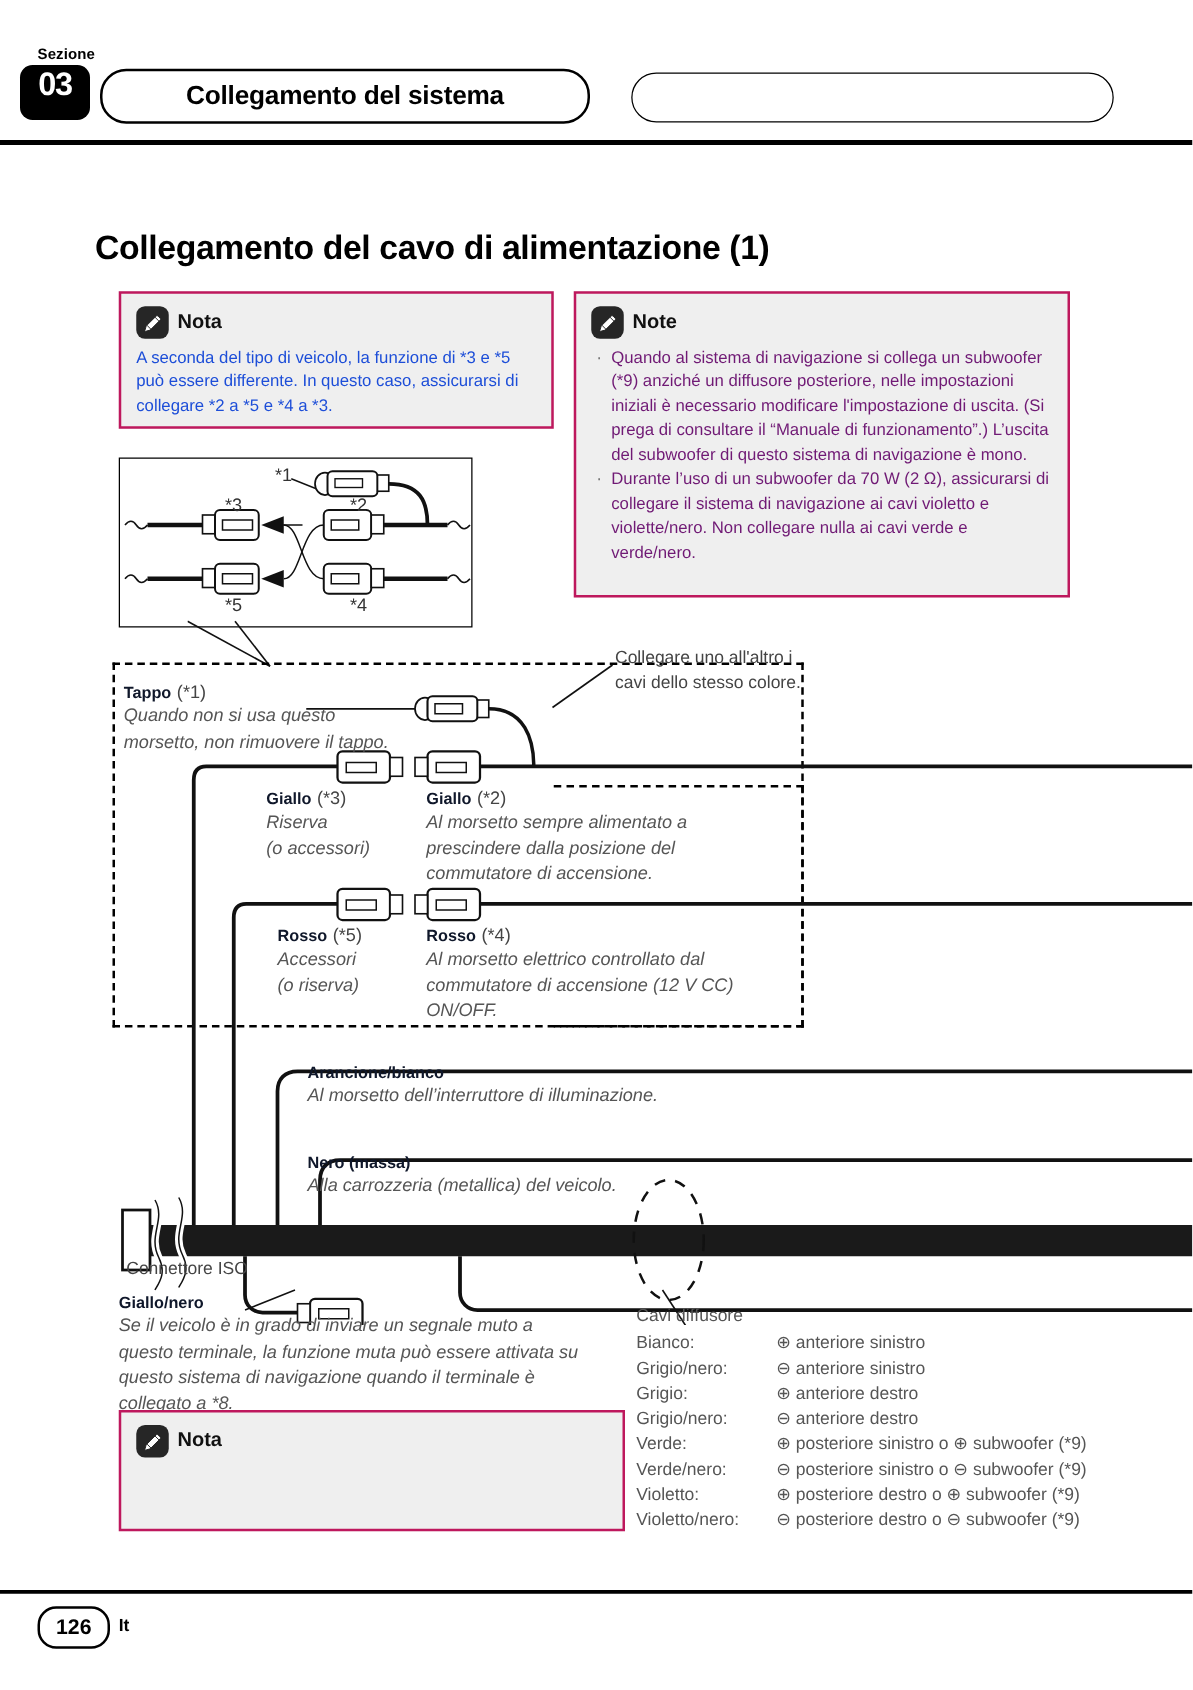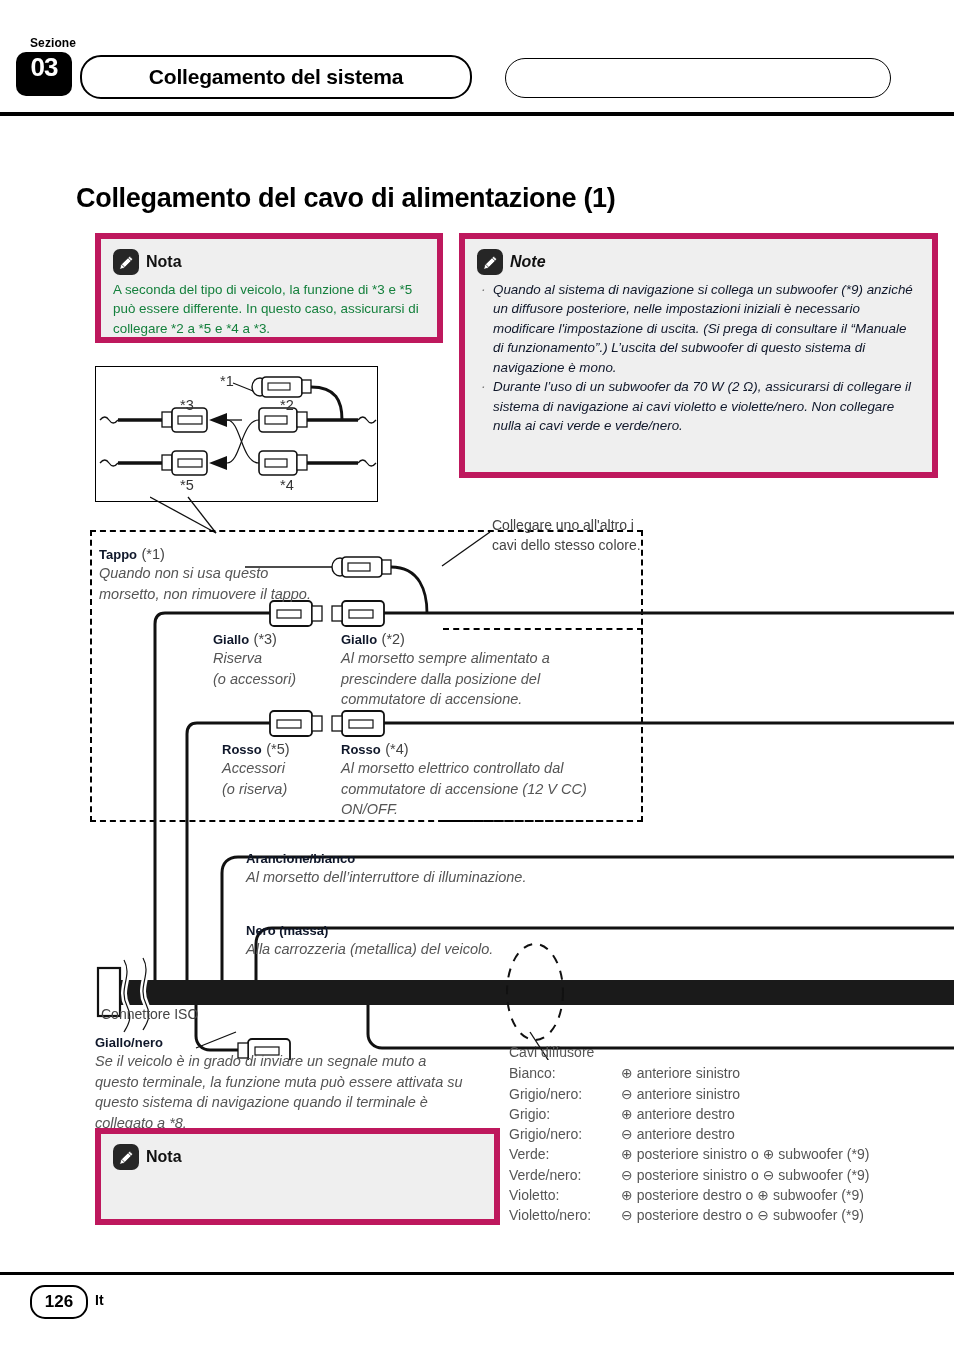--- a/index.html
+++ b/index.html
@@ -24,34 +24,34 @@
   }
   #section-title-pill span{font-size:21px;font-weight:bold;letter-spacing:-.2px;}
   #header-pill-right{
     left:505px;top:58px;width:384px;height:38px;border:1.6px solid #000;border-radius:20px;background:#fff;
   }
 
   
   #page-title{left:76px;top:183px;font-size:27px;font-weight:bold;letter-spacing:-.3px;}
 
   
-  .notebox{background:#efefef;border:6px solid #be185d;box-sizing:border-box;padding:10px 12px 12px 12px;}
+  .notebox{background:#efefef;border:2px solid #be185d;box-sizing:border-box;padding:10px 12px 12px 12px;}
   .note-head{display:flex;align-items:center;gap:7px;margin-bottom:5px;}
   .pencil-badge{
     width:26px;height:26px;border-radius:7px;background:#262626;
     display:flex;align-items:center;justify-content:center;flex:0 0 auto;
   }
   .note-title{font-size:16px;font-weight:bold;color:#111;}
-  .note-body{font-size:13.4px;line-height:1.45;color:#15803d;}
+  .note-body{font-size:13.4px;line-height:1.45;color:#1d4ed8;}
   .note-list{list-style:none;margin:0;padding:0;}
-  .note-list li{position:relative;padding-left:16px;font-size:13.4px;line-height:1.45;color:#0f172a;}
+  .note-list li{position:relative;padding-left:16px;font-size:13.4px;line-height:1.45;color:#701a75;}
   .note-list li:before{content:"·";position:absolute;left:4px;top:-1px;color:#777;font-size:14px;}
 
   #note-left{left:95px;top:233px;width:348px;height:110px;}
-  #note-right{left:459px;top:233px;width:479px;height:245px;font-style:italic;}
+  #note-right{left:459px;top:233px;width:397px;height:245px;}
   #note-bottom{left:95px;top:1128px;width:405px;height:97px;}
 
   
   #connector-ref-box{left:95px;top:366px;width:283px;height:136px;border:1.4px solid #000;background:#fff;box-sizing:border-box;}
   .ref-star{position:absolute;font-size:14.5px;color:#333;}
 
   
   #dashed-box-main{
     left:90px;top:530px;width:553px;height:292px;
     border:2px dashed #000;box-sizing:border-box;background:transparent;

